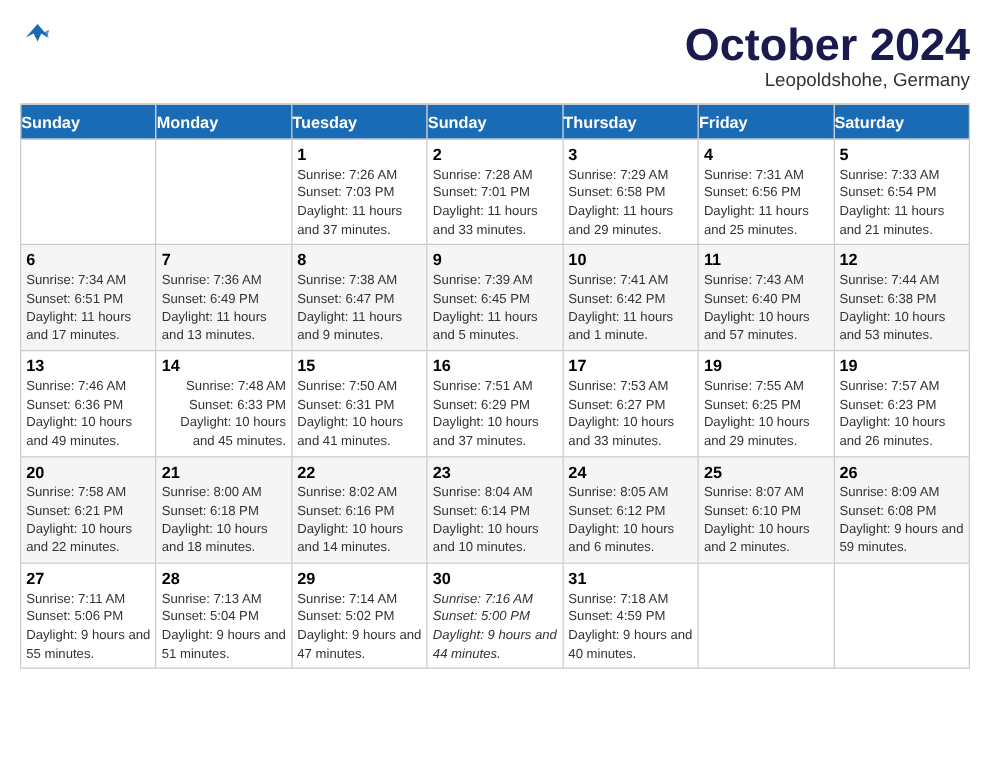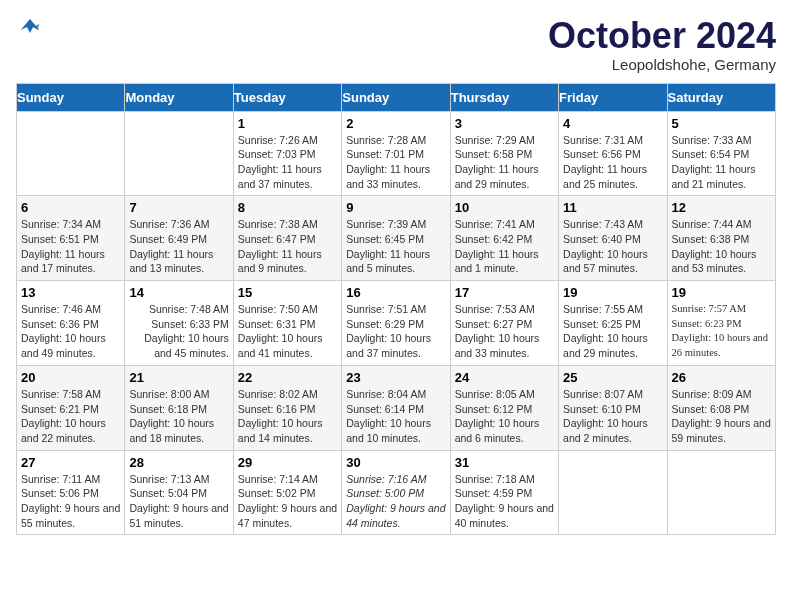--- a/index.html
+++ b/index.html
@@ -226,21 +226,21 @@
 Daylight: 10 hours and 33 minutes.</div>
         </td>
         <td>
           <div class="day-num">19</div>
           <div class="day-info" style="white-space: pre-line;">Sunrise: 7:55 AM
 Sunset: 6:25 PM
 Daylight: 10 hours and 29 minutes.</div>
         </td>
         <td>
           <div class="day-num">19</div>
-          <div class="day-info" style="white-space: pre-line; font-family: Liberation Serif, serif;">Sunrise: 7:57 AM
+          <div class="day-info" style="white-space: pre-line;">Sunrise: 7:57 AM
 Sunset: 6:23 PM
 Daylight: 10 hours and 26 minutes.</div>
         </td>
       </tr>
       <tr>
         <td>
           <div class="day-num">20</div>
           <div class="day-info" style="white-space: pre-line;">Sunrise: 7:58 AM
 Sunset: 6:21 PM
 Daylight: 10 hours and 22 minutes.</div>

